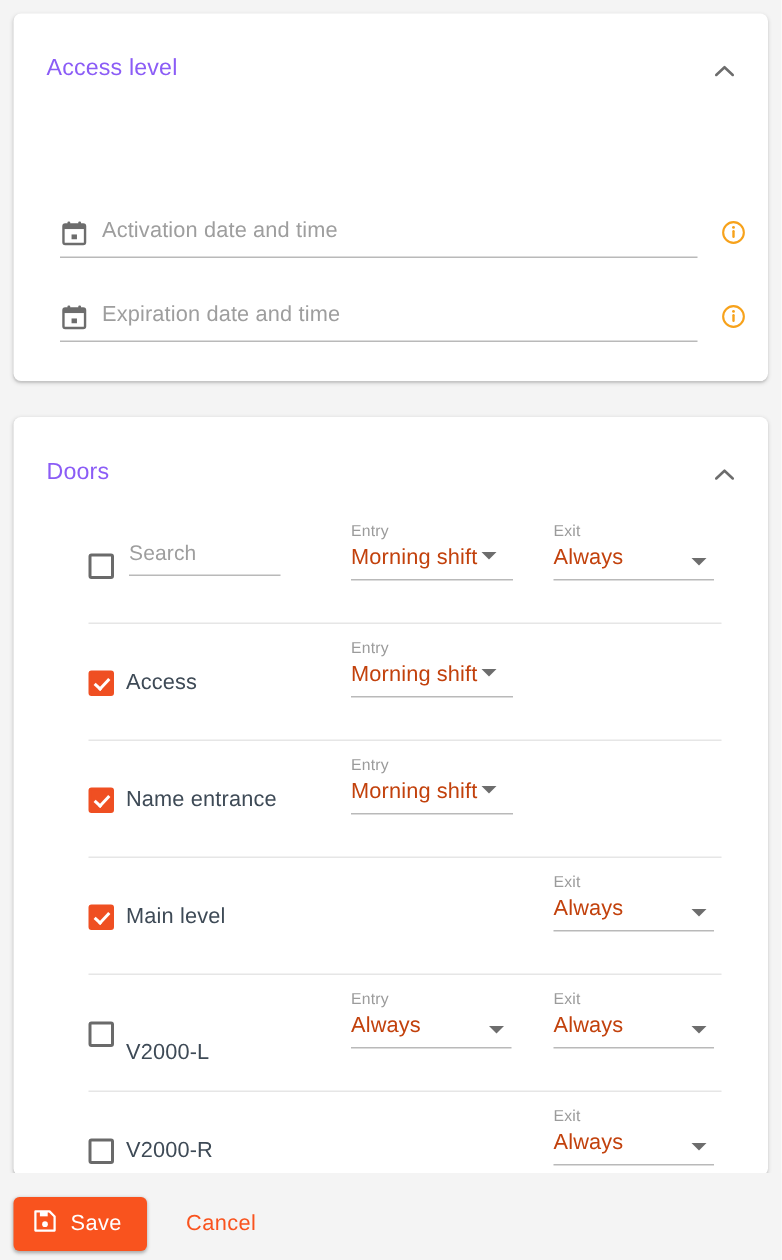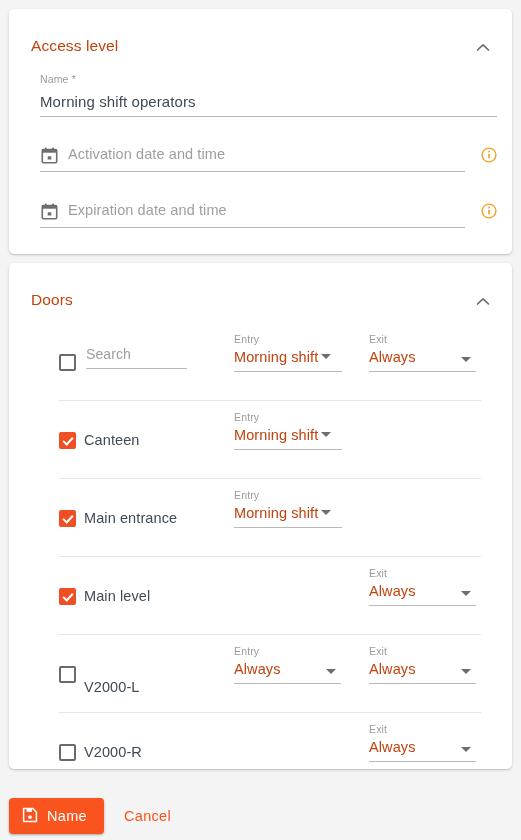--- a/index.html
+++ b/index.html
@@ -26,33 +26,33 @@
   .card {
     position: absolute;
     left: 9px;
     width: 503px;
     background: #ffffff;
     border-radius: 5px;
     box-shadow: 0 1px 3px rgba(0,0,0,0.17), 0 1px 1px rgba(0,0,0,0.07);
     box-sizing: border-box;
   }
   #card-access { top: 9px; height: 245px; }
-  #card-doors  { top: 263px; height: 506px; overflow: hidden; }
+  #card-doors  { top: 278px; height: 506px; overflow: hidden; }
 
   .card-header {
     position: absolute;
     left: 0; right: 0; top: 0;
     height: 58px;
   }
   .card-title {
     position: absolute;
     left: 22px;
     top: 28px;
     font-size: 15.5px;
-    color: #c2410c;
+    color: #8b5cf6;
     letter-spacing: .1px;
   }
   .chevron-btn {
     position: absolute;
     right: 18px;
     top: 28px;
     width: 22px;
     height: 22px;
     cursor: pointer;
   }
@@ -273,25 +273,20 @@
   <section class="card" id="card-access">
     <div class="card-header">
       <div class="card-title">Access level</div>
       <div class="chevron-btn">
         <svg width="22" height="22" viewBox="0 0 22 22" aria-hidden="true">
           <path d="M5.5 13 L11 7.8 L16.5 13" fill="none" stroke="#6d6d6d" stroke-width="1.7" stroke-linecap="round" stroke-linejoin="round"></path>
         </svg>
       </div>
     </div>
 
-    <div class="field-name">
-      <span class="flabel">Name *</span>
-      <span class="fvalue">Morning shift operators</span>
-      <div class="uline"></div>
-    </div>
 
     <div class="date-row" id="row-activation">
       <span class="cal-icon">
         <svg width="17" height="17" viewBox="0 0 17 17" aria-hidden="true">
           <rect x="1.3" y="2.6" width="14.4" height="13.1" rx="1.2" fill="none" stroke="#6d6d6d" stroke-width="1.6"></rect>
           <rect x="1.3" y="2.6" width="14.4" height="3.1" fill="#6d6d6d"></rect>
           <rect x="4" y="0.6" width="1.8" height="3.2" rx="0.7" fill="#6d6d6d"></rect>
           <rect x="11.2" y="0.6" width="1.8" height="3.2" rx="0.7" fill="#6d6d6d"></rect>
           <rect x="6.7" y="9.3" width="3.6" height="3.2" fill="#6d6d6d"></rect>
         </svg>
@@ -349,31 +344,31 @@
           </div>
           <div class="sel col-exit wide" style="top: 10px; width: 107px;">
             <span class="slabel">Exit</span>
             <span class="srow"><span class="sval">Always</span><span class="caret"></span></span>
             <span class="sline"></span>
           </div>
           <div class="door-divider"></div>
         </div>
         <div class="door-row" style="top: 138px;">
           <div class="cb checked" style="top: 31px;"></div>
-          <span class="door-name" style="top: 31px;">Canteen</span>
+          <span class="door-name" style="top: 31px;">Access</span>
           <div class="sel col-entry auto" style="top: 10px; width: 108px;">
             <span class="slabel">Entry</span>
             <span class="srow"><span class="sval" style="padding-right: 16px;">Morning shift</span><span class="caret" style="right: auto; position: static; display: inline-block; vertical-align: middle; margin-left: -13px; margin-bottom: 2px;"></span></span>
             <span class="sline"></span>
           </div>
           <div class="door-divider"></div>
         </div>
         <div class="door-row" style="top: 216px;">
           <div class="cb checked" style="top: 31px;"></div>
-          <span class="door-name" style="top: 31px;">Main entrance</span>
+          <span class="door-name" style="top: 31px;">Name entrance</span>
           <div class="sel col-entry auto" style="top: 10px; width: 108px;">
             <span class="slabel">Entry</span>
             <span class="srow"><span class="sval" style="padding-right: 16px;">Morning shift</span><span class="caret" style="right: auto; position: static; display: inline-block; vertical-align: middle; margin-left: -13px; margin-bottom: 2px;"></span></span>
             <span class="sline"></span>
           </div>
           <div class="door-divider"></div>
         </div>
         <div class="door-row" style="top: 294px;">
           <div class="cb checked" style="top: 31px;"></div>
           <span class="door-name" style="top: 31px;">Main level</span>
@@ -413,20 +408,20 @@
 
   <div class="footer">
     <button class="btn-save">
       <span>
         <svg width="16" height="16" viewBox="0 0 16 16" aria-hidden="true">
           <path d="M1.6 1.6 h9.4 L14.4 5 v9.4 H1.6 Z" fill="none" stroke="#ffffff" stroke-width="1.5" stroke-linejoin="round"></path>
           <rect x="4.6" y="1.6" width="5.2" height="3.3" fill="#ffffff"></rect>
           <circle cx="8" cy="10.1" r="1.9" fill="#ffffff"></circle>
         </svg>
       </span>
-      <span>Name</span>
+      <span>Save</span>
     </button>
     <button class="btn-cancel">
       <span>Cancel</span>
     </button>
   </div>
 
 </div>
 
 </body></html>

